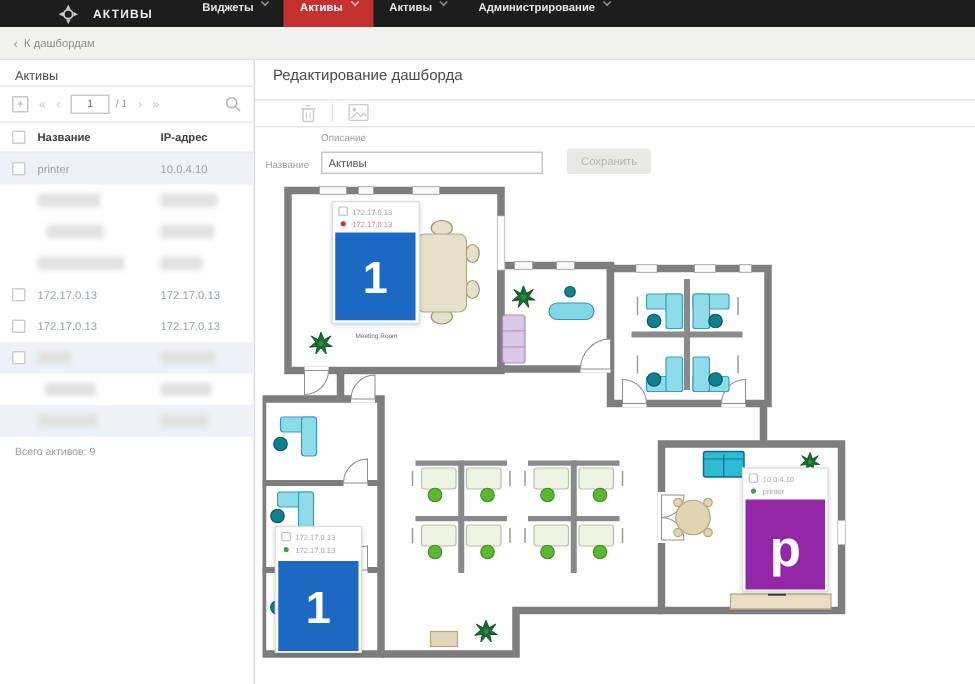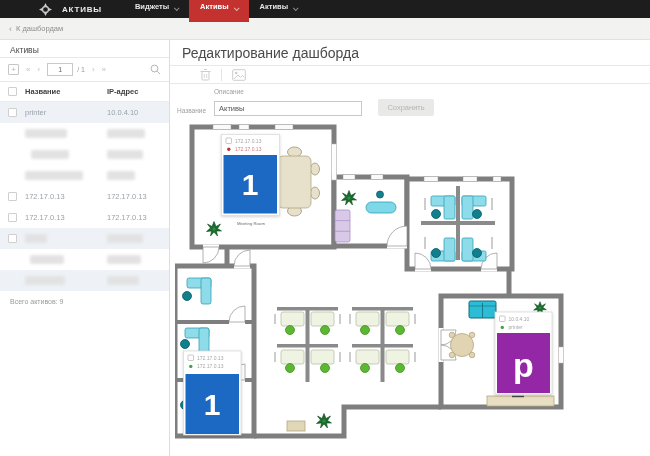--- a/index.html
+++ b/index.html
@@ -6,21 +6,21 @@
   html,body { width:650px; height:456px; overflow:hidden; background:#fff;
     font-family:"Liberation Sans","DejaVu Sans",sans-serif; }
   .app { position:relative; width:650px; height:456px; background:#fff; }
 
   
   .topnav { height:18px; background:#1d1d1d; display:flex; align-items:stretch; }
   .logo { width:52px; display:flex; align-items:center; justify-content:flex-end; }
   .brand { color:#ececec; font-size:8px; font-weight:bold; letter-spacing:.8px;
     display:flex; align-items:center; padding:0 12px 0 10px; }
   .nav-items { display:flex; align-items:stretch; margin-left:10px; }
-  .nav-item { display:flex; align-items:flex-end; gap:5px; padding:11px 11px;
+  .nav-item { display:flex; align-items:flex-start; gap:5px; padding:0 11px;
     color:#e6e6e6; font-size:7.5px; font-weight:bold; cursor:pointer; }
   .nav-item .chev { width:4px; height:4px; border-right:1px solid #8f8f8f;
     border-bottom:1px solid #8f8f8f; transform:rotate(45deg) translateY(-1px); }
   .nav-item.active { background:#c43230; color:#fff; }
   .nav-item.active .chev { border-color:#e8b6b5; }
 
   
   .subbar { height:22px; background:#f2f2f0; border-bottom:1px solid #e1e1df;
     display:flex; align-items:center; padding-left:9px; color:#8e8e8e; font-size:7.5px; }
   .subbar .back-chev { font-size:9px; margin-right:4px; color:#a0a0a0; }
@@ -45,21 +45,21 @@
   .cb { width:9px; height:9px; border:1px solid #cfcfcf; border-radius:1px; background:#fff; }
   .cell.name { flex:1; padding-left:1px; }
   .cell.ip { width:62px; }
   .trow { height:21px; display:flex; align-items:center; font-size:7.5px; color:#9aa2ab; }
   .trow.sel { background:#eef2f6; }
   .blurblock { display:inline-block; height:9px; background:#e2e2e2; border-radius:2px;
     filter:blur(1.6px); vertical-align:middle; }
   .lp-footer { padding:7px 10px; font-size:7px; color:#9b9b9b; }
 
   .right-panel { flex:1; display:flex; flex-direction:column; position:relative; }
-  .rp-title { height:36px; padding:5px 12px 0; font-size:14px; color:#4a4a4a;
+  .rp-title { height:36px; padding:5px 12px 0; font-size:10px; color:#4a4a4a;
     border-bottom:1px solid #e8e8e8; }
   .rp-toolbar { height:26px; border-bottom:1px solid #e8e8e8; display:flex;
     align-items:center; padding-left:30px; }
   .tb-sep { width:1px; height:12px; background:#e3e3e3; margin:0 10px; }
   .rp-form { display:flex; align-items:flex-end; padding:4px 0 6px 7px; gap:8px; }
   .field label { display:block; font-size:6.5px; color:#9e9e9e; margin-bottom:2px; }
   .field input { height:15px; border:1px solid #c9c9c9; font-size:7.5px; color:#555;
     padding:0 4px; background:#fff; font-family:inherit; }
   .in-name { width:146px; } .in-desc { width:148px; }
   .savebtn { height:17px; width:56px; margin-left:8px; background:#e9e9e7; border:none;
@@ -90,20 +90,24 @@
         <span class="chev"></span>
       </div>
       <div class="nav-item active">
         <span>Активы</span>
         <span class="chev"></span>
       </div>
       <div class="nav-item">
         <span>Активы</span>
         <span class="chev"></span>
       </div>
+      <div class="nav-item">
+        <span>Администрирование</span>
+        <span class="chev"></span>
+      </div>
     </div>
   </div>
 
   <div class="subbar">
     <span class="back-chev">‹</span>
     <span>К дашбордам</span>
   </div>
 
   <div class="main">
 

